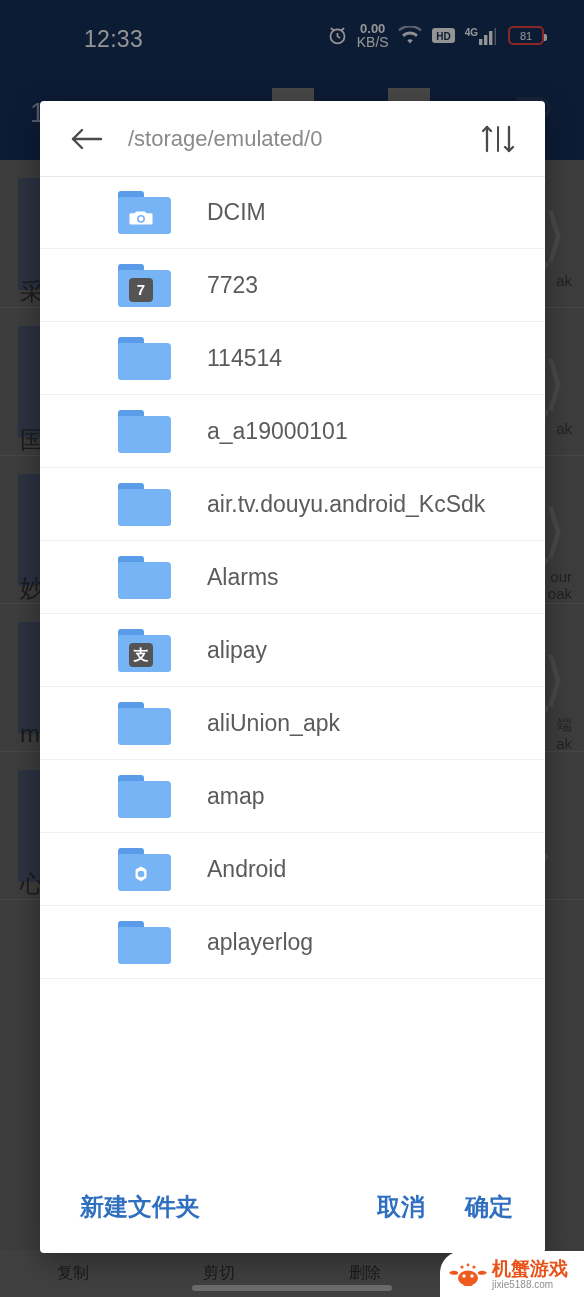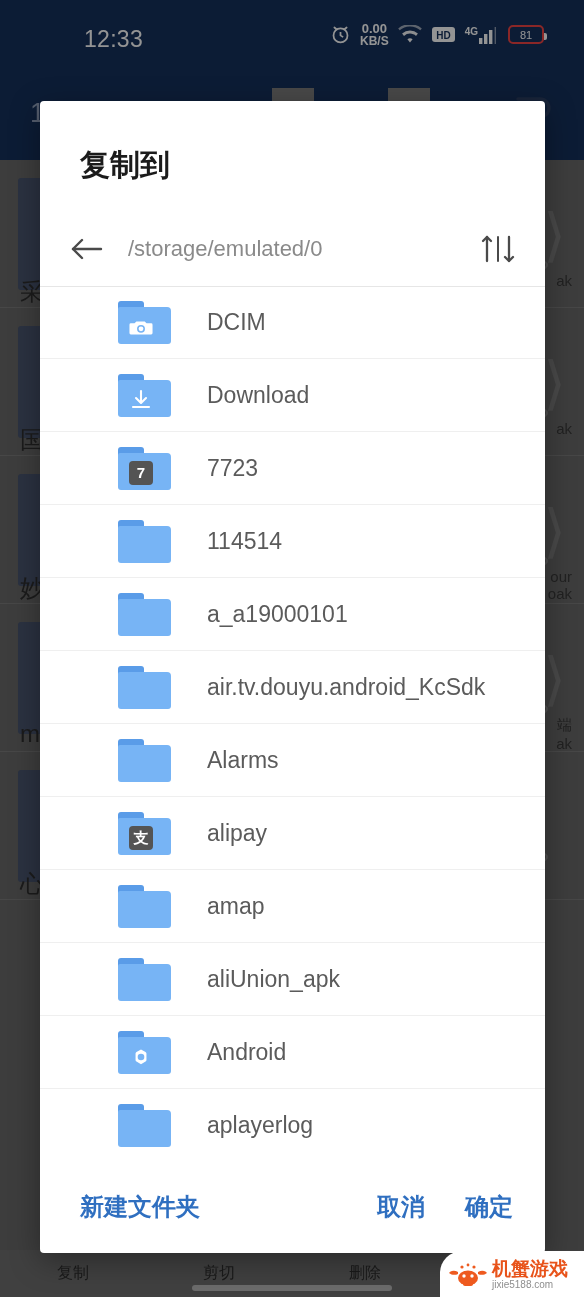--- a/index.html
+++ b/index.html
@@ -24,21 +24,21 @@
   .sb-right {
     position:absolute; right:40px; top:22px;
     display:flex; align-items:center; gap:9px;
   }
   .sb-right svg { display:block; }
   .sb-speed {
     display:flex; flex-direction:column; align-items:center;
     color:#fff; line-height:1;
   }
   .sb-speed .v { font-size:13px; font-weight:bold; }
-  .sb-speed .u { font-size:12px; font-weight:bold; }
+  .sb-speed .u { font-size:14px; font-weight:normal; }
   .sb-batt {
     width:36px; height:19px; border:2px solid #ef4444; border-radius:5px;
     display:flex; align-items:center; justify-content:center;
     color:#fff; font-size:11px; position:relative;
   }
   .sb-batt::after{
     content:""; position:absolute; right:-5px; top:6px;
     width:3px; height:7px; background:#fff; border-radius:0 2px 2px 0;
   }
   .sb-4g { display:flex; align-items:flex-end; gap:1px; }
@@ -295,21 +295,20 @@
     <div class="bb-item">删除</div>
     <div class="bb-item">重命名</div>
     <div class="nav-pill"></div>
   </div>
 </div>
 
 <div class="scrim"></div>
 
 <div class="dialog">
 
-  <div class="dlg-title">复制到</div>
 
   <div class="dlg-pathbar">
     <span class="back-arrow">
       <svg width="34" height="26" viewBox="0 0 34 26" fill="none" stroke="#4a4a4a" stroke-width="2.4" stroke-linecap="round" stroke-linejoin="round">
         <path d="M2 13h28"></path>
           <path d="M11 4L2 13l9 9"></path>
       </svg>
     </span>
     <span class="path-text">/storage/emulated/0</span>
     <span class="sort-icon">
@@ -333,34 +332,20 @@
           <svg width="26" height="20" viewBox="0 0 26 20">
             <path d="M2 6h4l2-2h9l2 2h5a1.5 1.5 0 011.5 1.5v9A1.5 1.5 0 0124 18H2a1.5 1.5 0 01-1.5-1.5v-9A1.5 1.5 0 012 6z" fill="#ffffff"></path>
             <circle cx="13" cy="12" r="4.3" fill="#77b4f5"></circle>
             <circle cx="13" cy="12" r="2.6" fill="#ffffff"></circle>
           </svg>
         </span>
       </span>
       <span class="row-label">DCIM</span>
     </div>
 
-    <div class="row">
-      <span class="folder">
-        <span class="tab"></span>
-          <span class="body"></span>
-        <span class="badge">
-          <svg width="24" height="24" viewBox="0 0 24 24" fill="none" stroke="#ffffff" stroke-width="2.1" stroke-linecap="round" stroke-linejoin="round">
-            <path d="M12 3v11"></path>
-              <path d="M7 10l5 5 5-5"></path>
-              <path d="M4 19h16"></path>
-          </svg>
-        </span>
-      </span>
-      <span class="row-label">Download</span>
-    </div>
 
     <div class="row">
       <span class="folder">
         <span class="tab"></span>
           <span class="body"></span>
         <span class="badge">
           <span class="badge-sq">7</span>
         </span>
       </span>
       <span class="row-label">7723</span>
@@ -407,29 +392,29 @@
         </span>
       </span>
       <span class="row-label">alipay</span>
     </div>
 
     <div class="row">
       <span class="folder">
           <span class="tab"></span>
           <span class="body"></span>
         </span>
+      <span class="row-label">aliUnion_apk</span>
+    </div>
+
+    <div class="row">
+      <span class="folder">
+          <span class="tab"></span>
+          <span class="body"></span>
+        </span>
       <span class="row-label">amap</span>
-    </div>
-
-    <div class="row">
-      <span class="folder">
-          <span class="tab"></span>
-          <span class="body"></span>
-        </span>
-      <span class="row-label">aliUnion_apk</span>
     </div>
 
     <div class="row">
       <span class="folder">
         <span class="tab"></span>
           <span class="body"></span>
         <span class="badge">
           <svg width="26" height="26" viewBox="0 0 26 26">
             <path d="M13 1.8l4.9 2.8a2 2 0 011 1.74v6.92a2 2 0 01-1 1.74L13 17.8l-4.9-2.8a2 2 0 01-1-1.74V6.34a2 2 0 011-1.74L13 1.8z" transform="translate(0,3)" fill="#ffffff"></path>
             <circle cx="13" cy="13" r="3.6" fill="#77b4f5"></circle>

